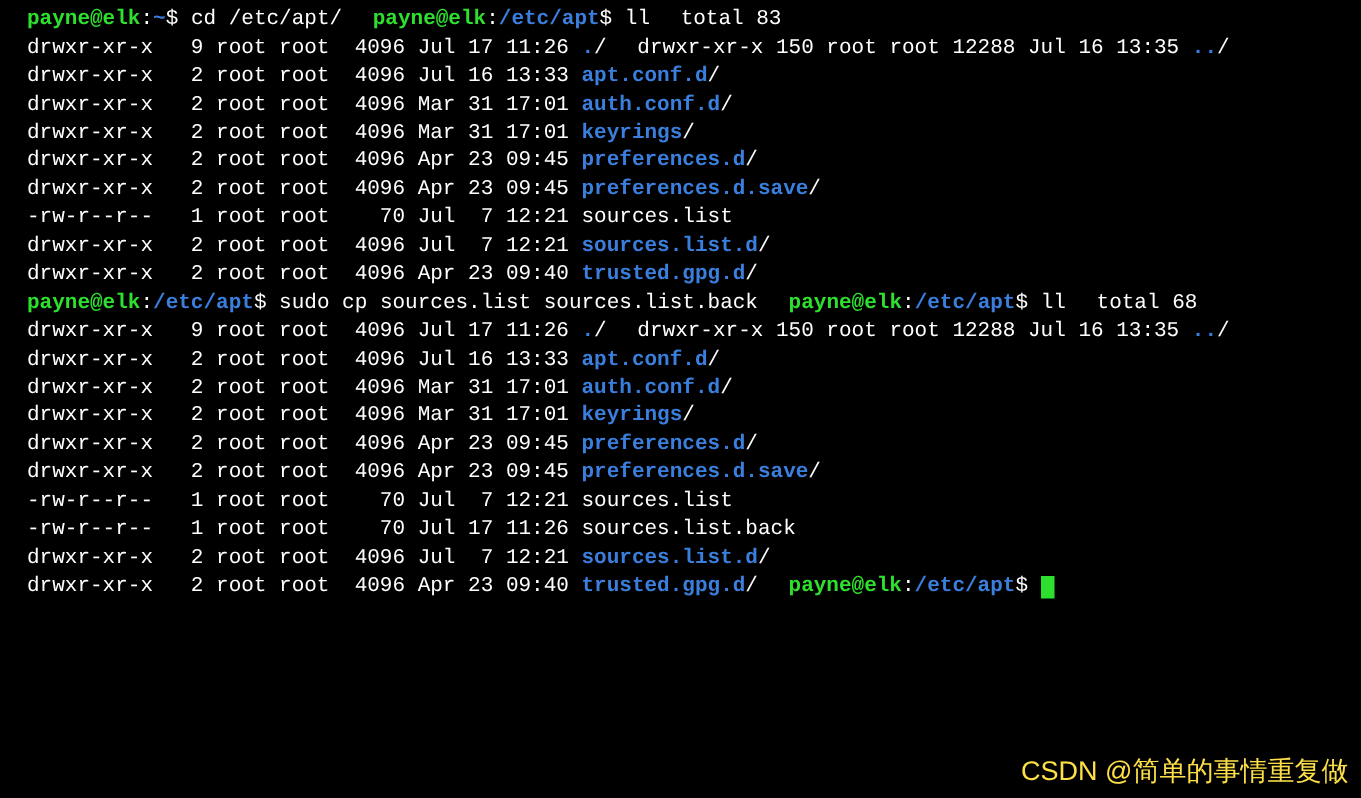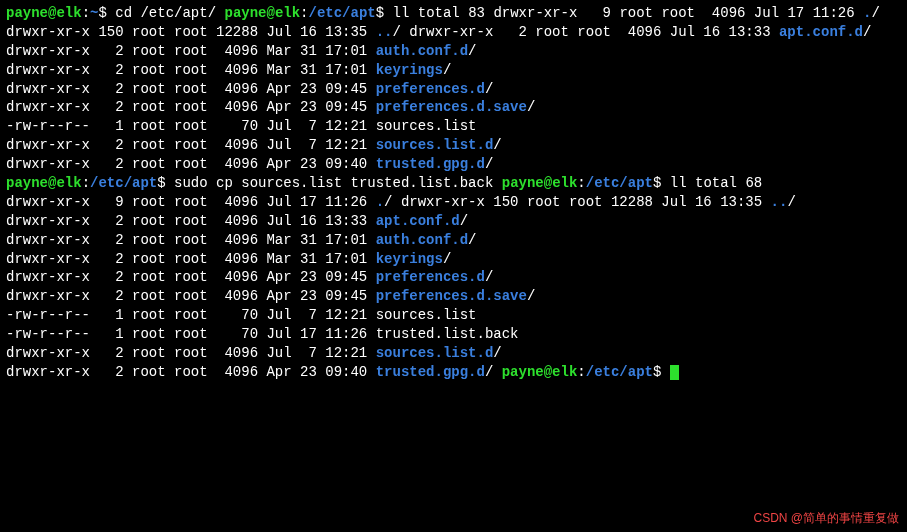--- a/index.html
+++ b/index.html
@@ -8,64 +8,64 @@
       color: #fff;
       font-family: "Courier New", Consolas, monospace;
       font-size: 14px;
       line-height: 1.35;
       width: 907px;
       height: 532px;
       padding: 4px 6px;
       position: relative;
       overflow: hidden;
     }
-    .line { white-space: pre; }
+    .line { white-space: pre; margin-left: 12px; }
     .green { color: #2de02d; font-weight: bold; }
     .blue { color: #3a7fde; font-weight: bold; }
     .cyan { color: #3a7fde; font-weight: bold; }
     .cursor {
       display: inline-block;
       background: #2de02d;
       width: 9px;
       height: 15px;
       vertical-align: text-bottom;
     }
     .watermark {
       position: absolute;
       bottom: 6px;
       right: 8px;
-      color: #ef4444;
+      color: #fde047;
       font-family: Arial, sans-serif;
-      font-size: 12px;
+      font-size: 18px;
     }
   </style>
 </head>
 <body>
 
 <div id="term"><span class="line"><span class="green">payne@elk</span>:<span class="blue">~</span>$ <span>cd /etc/apt/</span></span>
 <span class="line"><span class="green">payne@elk</span>:<span class="blue">/etc/apt</span>$ <span>ll</span></span>
 <span class="line">total 83</span>
 <span class="line">drwxr-xr-x   9 root root  4096 Jul 17 11:26 <span class="cyan">.</span>/</span>
 <span class="line">drwxr-xr-x 150 root root 12288 Jul 16 13:35 <span class="cyan">..</span>/</span>
 <span class="line">drwxr-xr-x   2 root root  4096 Jul 16 13:33 <span class="cyan">apt.conf.d</span>/</span>
 <span class="line">drwxr-xr-x   2 root root  4096 Mar 31 17:01 <span class="cyan">auth.conf.d</span>/</span>
 <span class="line">drwxr-xr-x   2 root root  4096 Mar 31 17:01 <span class="cyan">keyrings</span>/</span>
 <span class="line">drwxr-xr-x   2 root root  4096 Apr 23 09:45 <span class="cyan">preferences.d</span>/</span>
 <span class="line">drwxr-xr-x   2 root root  4096 Apr 23 09:45 <span class="cyan">preferences.d.save</span>/</span>
 <span class="line">-rw-r--r--   1 root root    70 Jul  7 12:21 <span>sources.list</span></span>
 <span class="line">drwxr-xr-x   2 root root  4096 Jul  7 12:21 <span class="cyan">sources.list.d</span>/</span>
 <span class="line">drwxr-xr-x   2 root root  4096 Apr 23 09:40 <span class="cyan">trusted.gpg.d</span>/</span>
-<span class="line"><span class="green">payne@elk</span>:<span class="blue">/etc/apt</span>$ <span>sudo cp sources.list trusted.list.back</span></span>
+<span class="line"><span class="green">payne@elk</span>:<span class="blue">/etc/apt</span>$ <span>sudo cp sources.list sources.list.back</span></span>
 <span class="line"><span class="green">payne@elk</span>:<span class="blue">/etc/apt</span>$ <span>ll</span></span>
 <span class="line">total 68</span>
 <span class="line">drwxr-xr-x   9 root root  4096 Jul 17 11:26 <span class="cyan">.</span>/</span>
 <span class="line">drwxr-xr-x 150 root root 12288 Jul 16 13:35 <span class="cyan">..</span>/</span>
 <span class="line">drwxr-xr-x   2 root root  4096 Jul 16 13:33 <span class="cyan">apt.conf.d</span>/</span>
 <span class="line">drwxr-xr-x   2 root root  4096 Mar 31 17:01 <span class="cyan">auth.conf.d</span>/</span>
 <span class="line">drwxr-xr-x   2 root root  4096 Mar 31 17:01 <span class="cyan">keyrings</span>/</span>
 <span class="line">drwxr-xr-x   2 root root  4096 Apr 23 09:45 <span class="cyan">preferences.d</span>/</span>
 <span class="line">drwxr-xr-x   2 root root  4096 Apr 23 09:45 <span class="cyan">preferences.d.save</span>/</span>
 <span class="line">-rw-r--r--   1 root root    70 Jul  7 12:21 <span>sources.list</span></span>
-<span class="line">-rw-r--r--   1 root root    70 Jul 17 11:26 <span>trusted.list.back</span></span>
+<span class="line">-rw-r--r--   1 root root    70 Jul 17 11:26 <span>sources.list.back</span></span>
 <span class="line">drwxr-xr-x   2 root root  4096 Jul  7 12:21 <span class="cyan">sources.list.d</span>/</span>
 <span class="line">drwxr-xr-x   2 root root  4096 Apr 23 09:40 <span class="cyan">trusted.gpg.d</span>/</span>
 <span class="line"><span class="green">payne@elk</span>:<span class="blue">/etc/apt</span>$ <span></span><span class="cursor"></span></span></div>
 <div class="watermark">CSDN @简单的事情重复做</div>
 
 </body></html>

